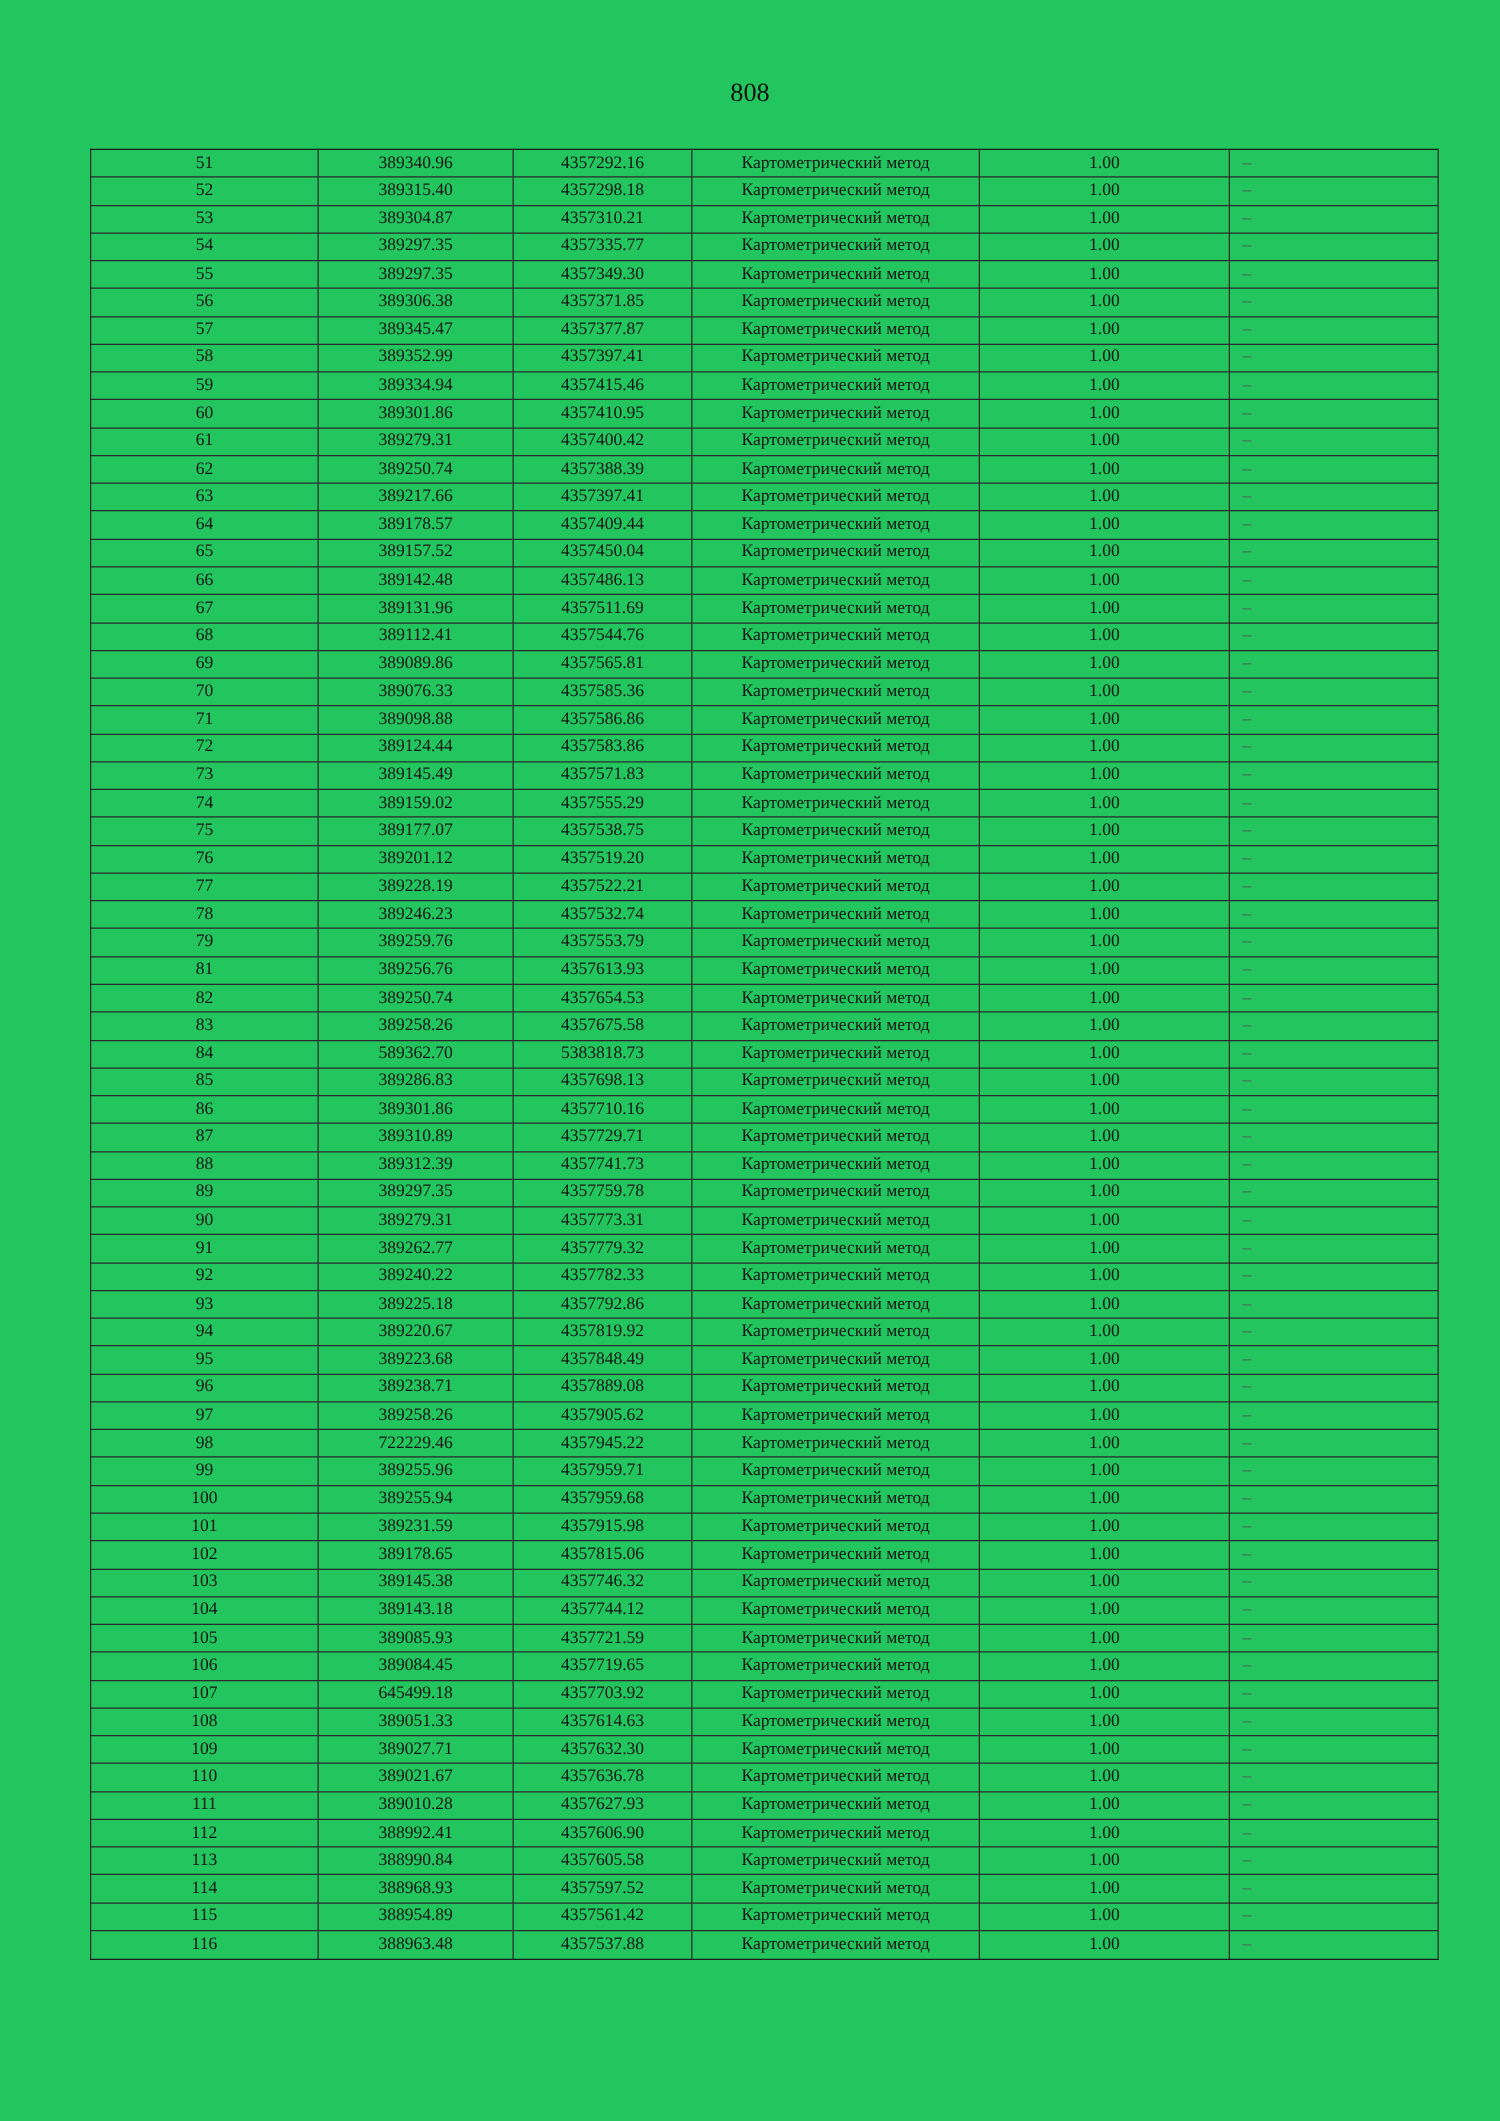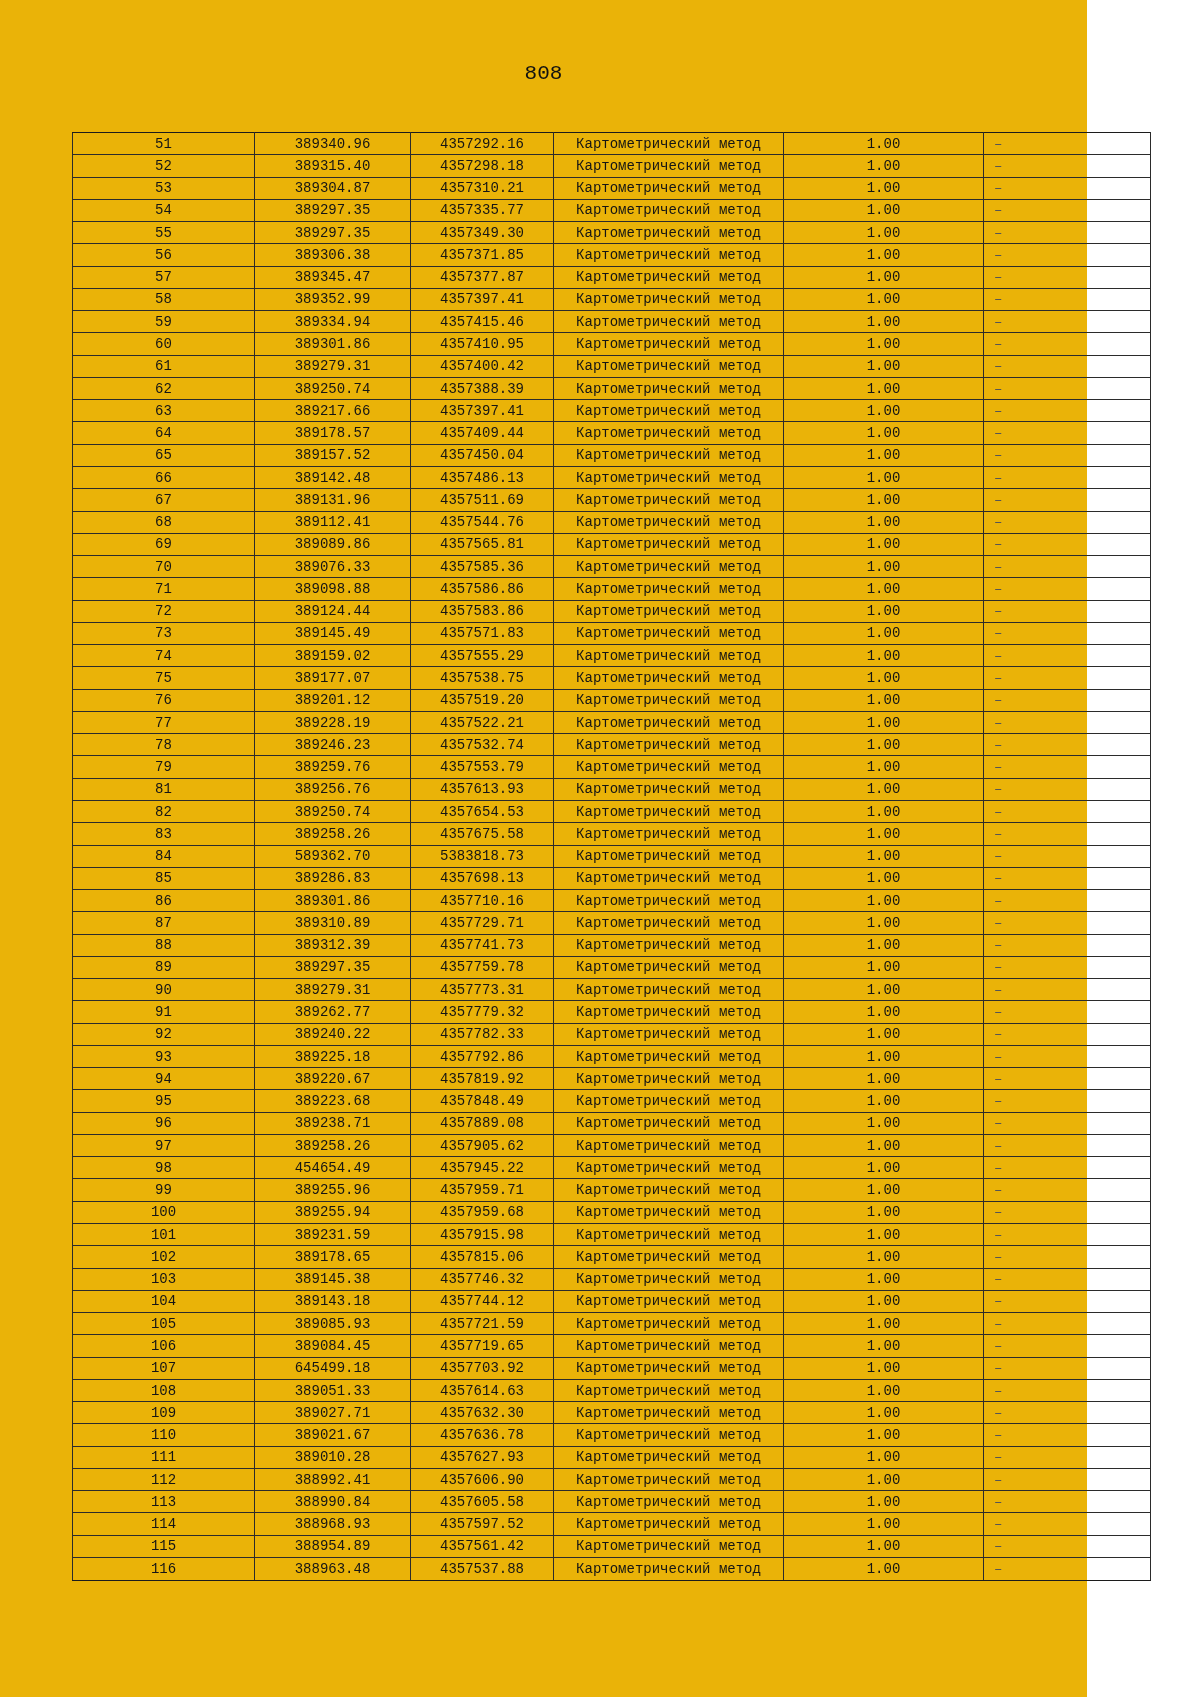--- a/index.html
+++ b/index.html
@@ -2,38 +2,38 @@
 <html><head>
 <meta charset="utf-8">
 <style>
   html, body {
     margin: 0;
     padding: 0;
     background: #ffffff;
   }
   .page {
     position: relative;
-    width: 1087px;
+    width: 1200px;
     height: 1697px;
-    background: #eab308;
-    font-family: Liberation Mono, monospace;
+    background: #22c55e;
+    font-family: Liberation Serif, serif;
     color: #111111;
   }
   .page-number {
     position: absolute;
     top: 62px;
     left: 0;
     width: 100%;
     text-align: center;
     font-size: 21px;
     color: #111111;
   }
   table.coords {
     position: absolute;
-    top: 132px;
+    top: 119px;
     left: 72px;
     width: 1078px;
     height: 1449px;
     border-collapse: collapse;
     table-layout: fixed;
   }
   table.coords td {
     border: 1px solid #2b2b2b;
     font-size: 14px;
     line-height: 1;
@@ -440,21 +440,21 @@
         <tr>
           <td>97</td>
           <td>389258.26</td>
           <td>4357905.62</td>
           <td>Картометрический метод</td>
           <td>1.00</td>
           <td class="dash-cell">–</td>
         </tr>
         <tr>
           <td>98</td>
-          <td>454654.49</td>
+          <td>722229.46</td>
           <td>4357945.22</td>
           <td>Картометрический метод</td>
           <td>1.00</td>
           <td class="dash-cell">–</td>
         </tr>
         <tr>
           <td>99</td>
           <td>389255.96</td>
           <td>4357959.71</td>
           <td>Картометрический метод</td>

